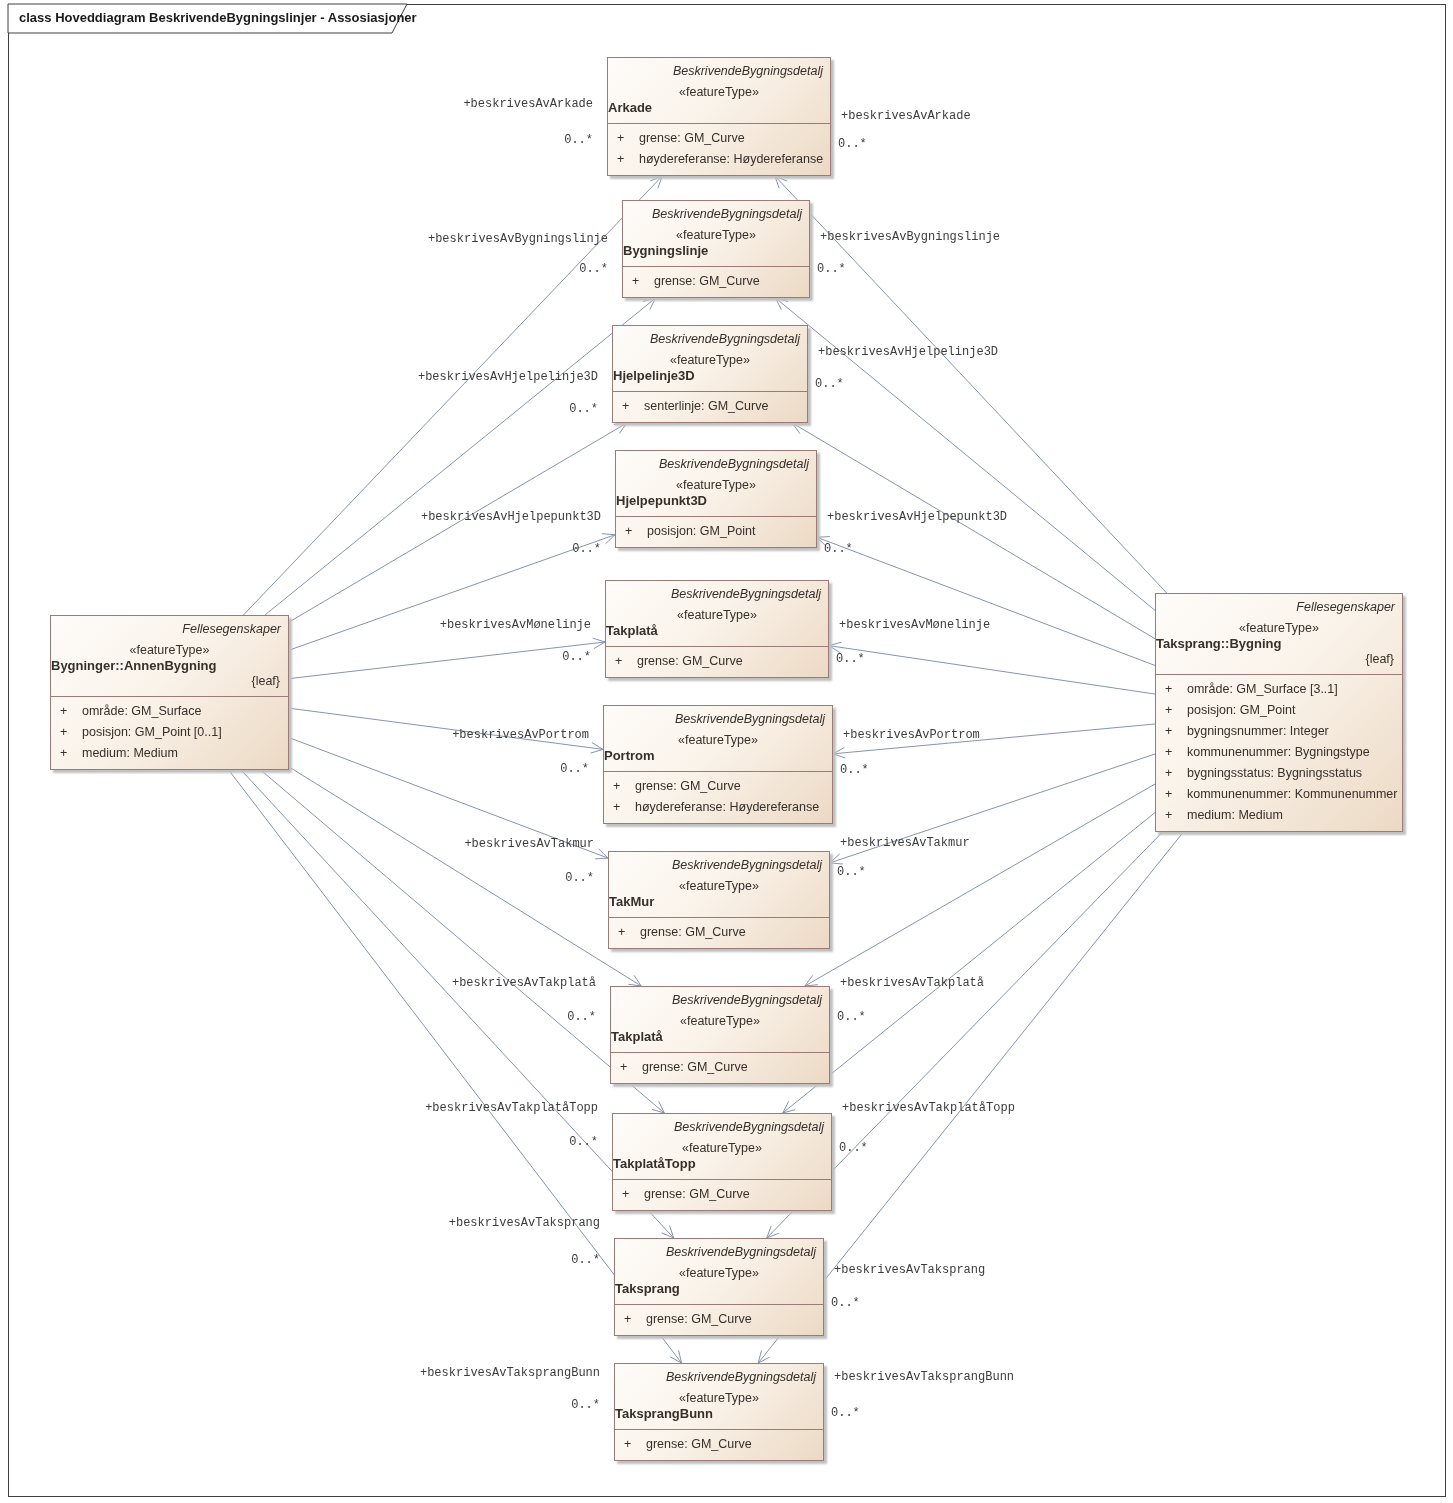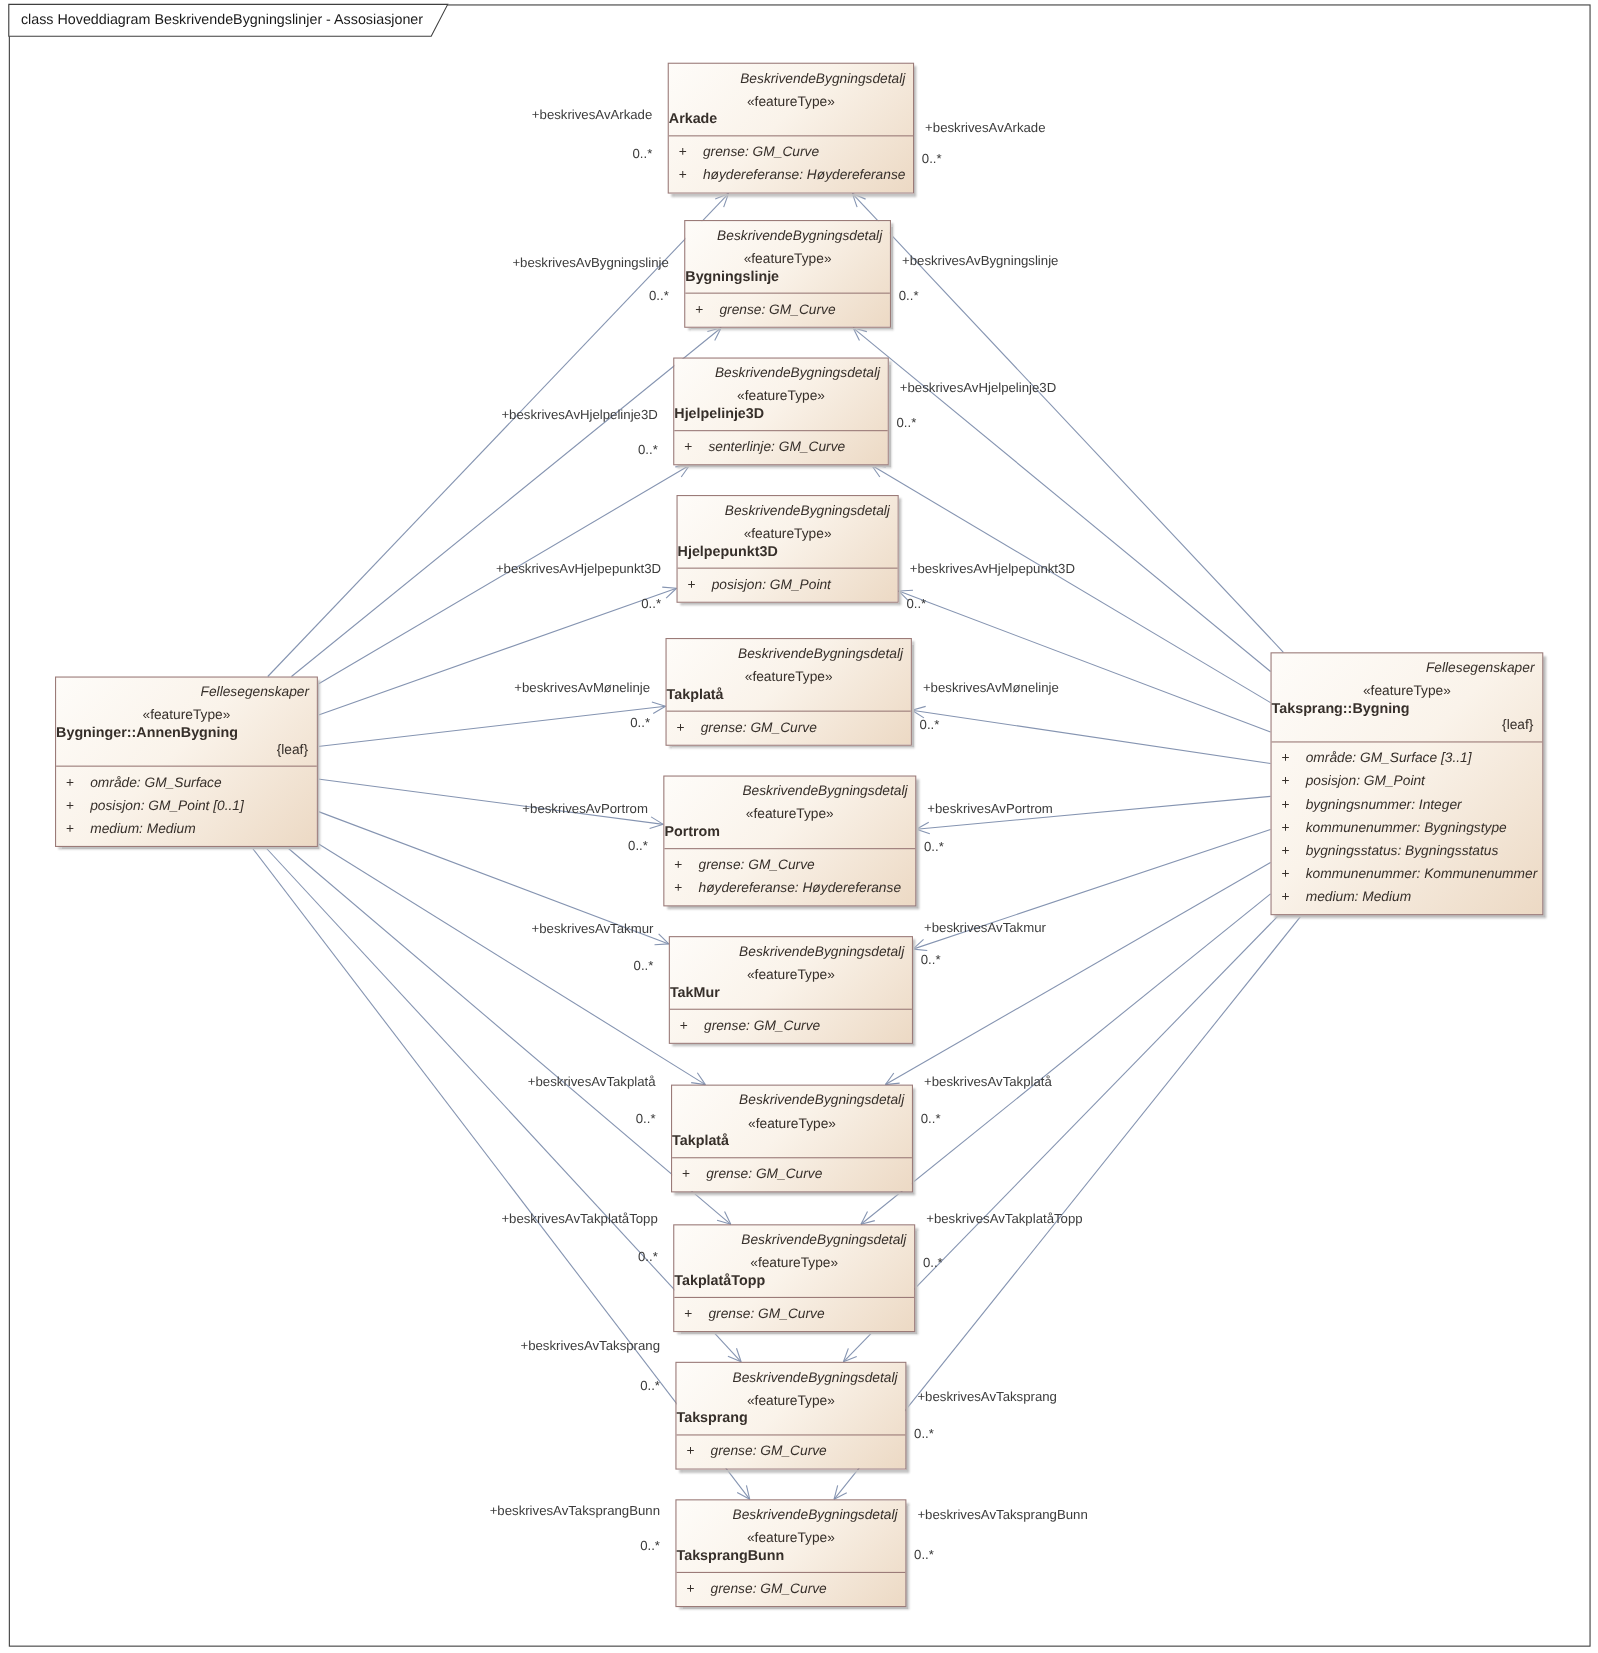--- a/index.html
+++ b/index.html
@@ -1,35 +1,35 @@
 <!DOCTYPE html>
 <html><head>
 <meta charset="utf-8">
 <style>
   html,body{margin:0;padding:0;background:#ffffff;}
   #stage{position:relative;width:1453px;height:1503px;background:#ffffff;
          font-family:"Liberation Sans",sans-serif;overflow:hidden;}
   #frame{position:absolute;left:8px;top:4px;width:1436px;height:1491px;
          border:1px solid #3f3f3f;}
   #tabsvg{position:absolute;left:8px;top:4px;overflow:visible;}
-  #tabtitle{position:absolute;left:19px;top:10px;font-size:13px;font-weight:normal;color:#1a1a1a;white-space:nowrap;}
+  #tabtitle{position:absolute;left:19px;top:10px;font-size:13px;font-weight:bold;color:#1a1a1a;white-space:nowrap;}
   #edges{position:absolute;left:0;top:0;width:1453px;height:1503px;}
   .uml-class{position:absolute;border:1px solid #9b7b78;
     background:linear-gradient(135deg,#fefcf9 0%,#faf3ea 45%,#ecd9c4 100%);
     box-shadow:3px 3px 2px #c0c0c0;color:#362f2a;}
   .hdr{padding:4px 0 8px 0;}
   .parent{font-style:italic;font-size:12.5px;text-align:right;padding:2px 7px 0 0;}
   .stereo{font-size:12.5px;text-align:center;margin-top:7px;}
   .cname{font-size:13px;font-weight:bold;text-align:left;margin-top:1px;}
   .constraint{font-size:12.5px;text-align:right;padding:1px 8px 0 0;}
   .attrs{border-top:1px solid #9b7b78;padding:4px 0 5px 0;}
   .attr{display:flex;line-height:21px;font-size:12.5px;white-space:nowrap;}
   .attr .vis{width:22px;padding-left:9px;flex:none;}
-  .attr .atext{flex:1;font-style:italic;}
-  .edge-label{position:absolute;font-size:12px;color:#3c3c3c;white-space:nowrap;}
+  .attr .atext{flex:1;}
+  .edge-label{position:absolute;font-size:12px;color:#3c3c3c;white-space:nowrap;font-family:Liberation Mono, monospace;}
 </style>
 </head>
 <body>
 
 <div id="stage">
   <svg id="edges">
       <line x1="243.43446180555554" y1="615" x2="662.2374131944443" y2="176" stroke="#8594b1" stroke-width="1"></line>
       <line x1="662.2374131944443" y1="176" x2="657.8793242784504" y2="188.24773697465338" stroke="#8594b1" stroke-width="1"></line>
       <line x1="662.2374131944443" y1="176" x2="650.208357777919" y2="180.9296882037471" stroke="#8594b1" stroke-width="1"></line>
       <line x1="1166.7181208053692" y1="593" x2="774.9060402684563" y2="176" stroke="#8594b1" stroke-width="1"></line>

